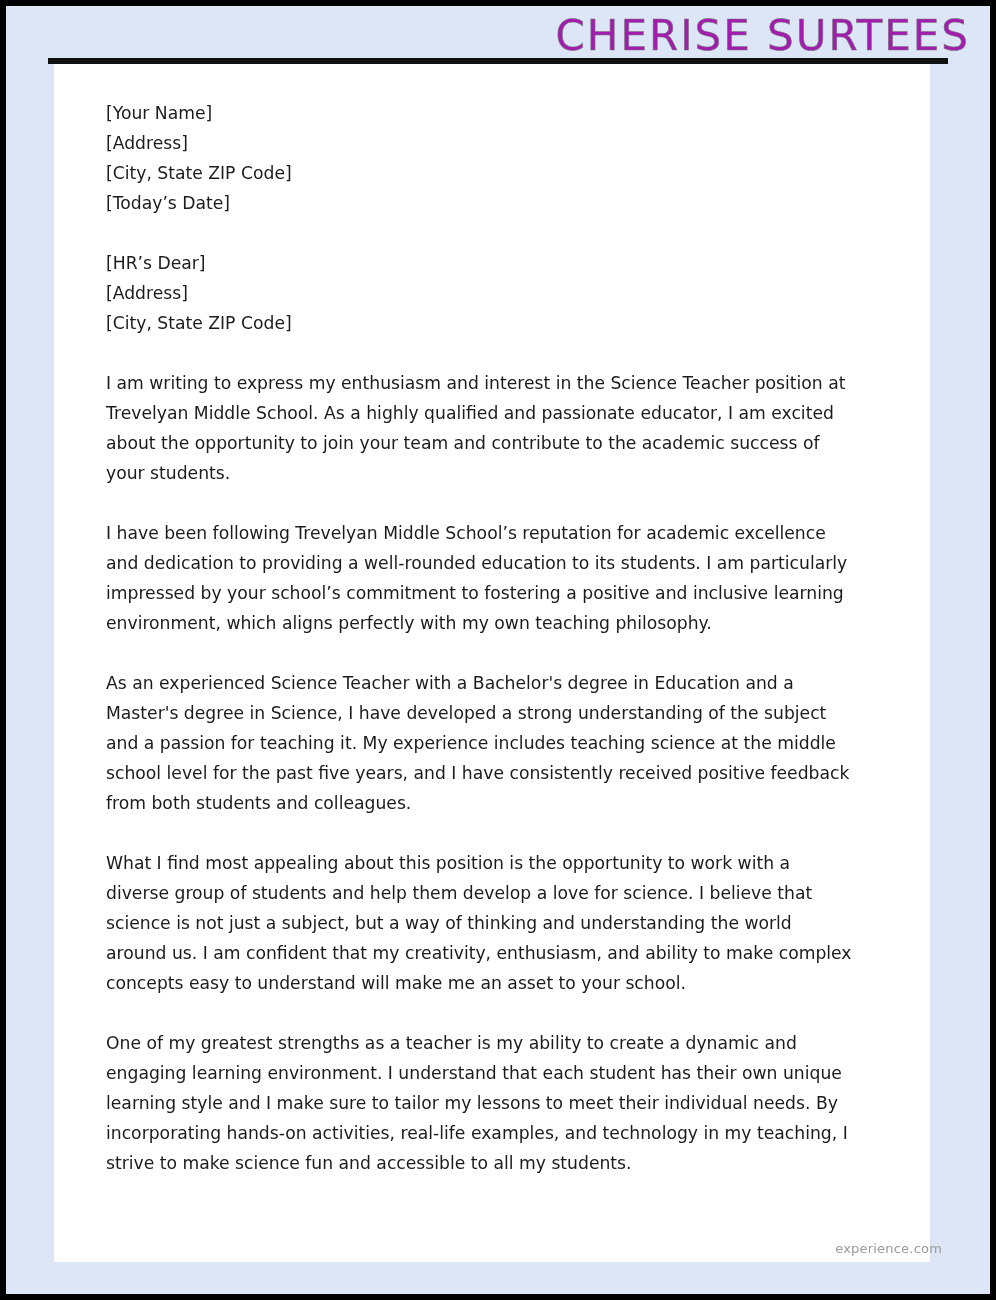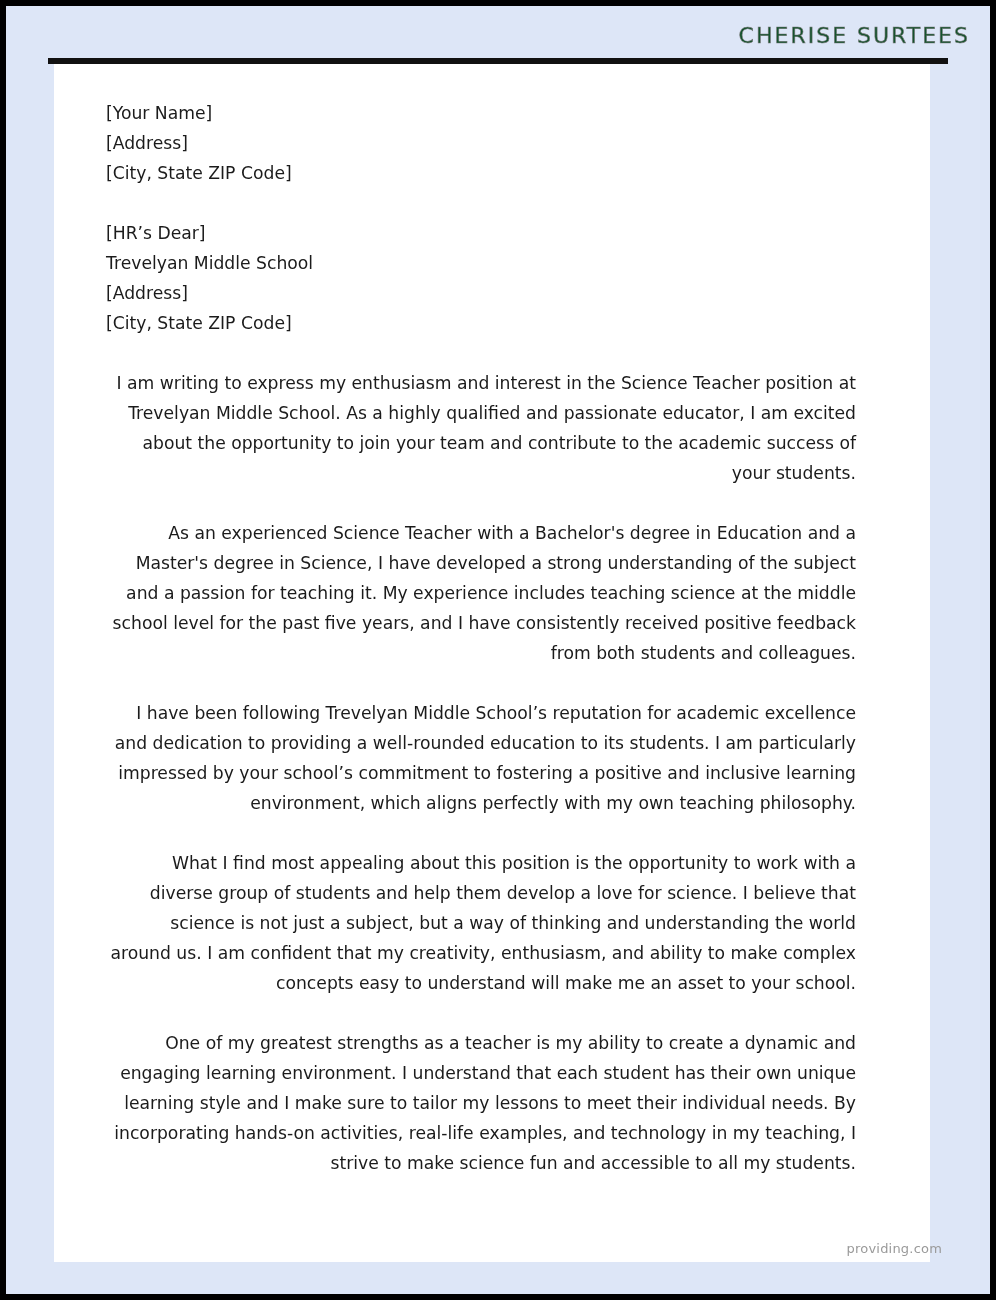--- a/index.html
+++ b/index.html
@@ -29,23 +29,23 @@
     right: 6px;
     height: 47px;
     display: flex;
     align-items: center;
     justify-content: flex-end;
     box-sizing: border-box;
     padding-right: 14px;
   }
   .header-name {
     font-family: "DejaVu Sans", sans-serif;
-    font-size: 22px;
+    font-size: 42px;
     letter-spacing: 2px;
-    color: #14532d;
+    color: #a21caf;
     -webkit-text-stroke: 0.6px #777777;
     font-weight: 400;
     white-space: nowrap;
   }
   .rule {
     position: absolute;
     left: 42px;
     right: 42px;
     top: 52px;
     height: 6px;
@@ -72,21 +72,21 @@
     white-space: nowrap;
   }
   .blk {
     margin: 0 0 30px 0;
   }
   .blk:last-child {
     margin-bottom: 0;
   }
   .para {
     margin: 0 16px 30px 0;
-    text-align: right;
+    text-align: left;
   }
   .watermark {
     position: absolute;
     right: 48px;
     bottom: 38px;
     font-family: "DejaVu Sans", sans-serif;
     font-size: 13px;
     color: #9a9a9a;
     letter-spacing: 0.2px;
     white-space: nowrap;
@@ -103,34 +103,34 @@
 
   <div class="rule"></div>
 
   <div class="sheet">
     <div class="letter">
 
       <div class="blk">
         <div class="addr-line">[Your Name]</div>
         <div class="addr-line">[Address]</div>
         <div class="addr-line">[City, State ZIP Code]</div>
+        <div class="addr-line">[Today’s Date]</div>
       </div>
 
       <div class="blk">
         <div class="addr-line">[HR’s Dear]</div>
-        <div class="addr-line">Trevelyan Middle School</div>
         <div class="addr-line">[Address]</div>
         <div class="addr-line">[City, State ZIP Code]</div>
       </div>
 
 
       <p class="para">I am writing to express my enthusiasm and interest in the Science Teacher position at Trevelyan Middle School. As a highly qualified and passionate educator, I am excited about the opportunity to join your team and contribute to the academic success of your students.</p>
+      <p class="para">I have been following Trevelyan Middle School’s reputation for academic excellence and dedication to providing a well-rounded education to its students. I am particularly impressed by your school’s commitment to fostering a positive and inclusive learning environment, which aligns perfectly with my own teaching philosophy.</p>
       <p class="para">As an experienced Science Teacher with a Bachelor's degree in Education and a Master's degree in Science, I have developed a strong understanding of the subject and a passion for teaching it. My experience includes teaching science at the middle school level for the past five years, and I have consistently received positive feedback from both students and colleagues.</p>
-      <p class="para">I have been following Trevelyan Middle School’s reputation for academic excellence and dedication to providing a well-rounded education to its students. I am particularly impressed by your school’s commitment to fostering a positive and inclusive learning environment, which aligns perfectly with my own teaching philosophy.</p>
       <p class="para">What I find most appealing about this position is the opportunity to work with a diverse group of students and help them develop a love for science. I believe that science is not just a subject, but a way of thinking and understanding the world around us. I am confident that my creativity, enthusiasm, and ability to make complex concepts easy to understand will make me an asset to your school.</p>
       <p class="para">One of my greatest strengths as a teacher is my ability to create a dynamic and engaging learning environment. I understand that each student has their own unique learning style and I make sure to tailor my lessons to meet their individual needs. By incorporating hands-on activities, real-life examples, and technology in my teaching, I strive to make science fun and accessible to all my students.</p>
 
     </div>
   </div>
 
-  <div class="watermark">providing.com</div>
+  <div class="watermark">experience.com</div>
 
 </div>
 
 </body></html>

